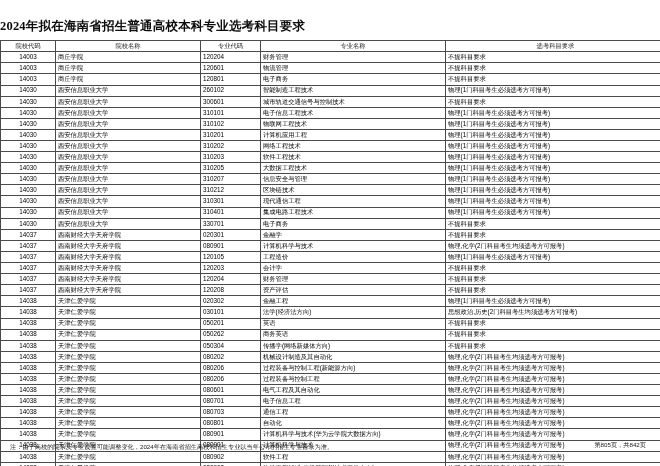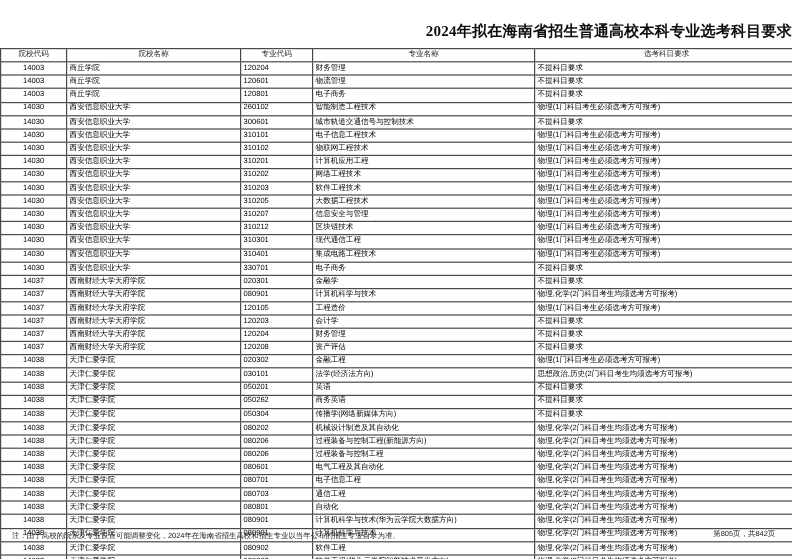--- a/index.html
+++ b/index.html
@@ -17,21 +17,21 @@
   }
   .page {
     width: 660px;
     height: 466px;
     box-sizing: border-box;
     padding: 0;
     position: relative;
     background: #fff;
   }
   .doc-title {
-    text-align: right;
+    text-align: left;
     font-family: "Liberation Serif", "DejaVu Serif", serif;
     font-weight: bold;
     font-size: 12.5px;
     letter-spacing: 0.2px;
     padding-top: 20px;
     padding-bottom: 6px;
     color: #0d0d0d;
     line-height: 1.1;
   }
   table.req-table {

